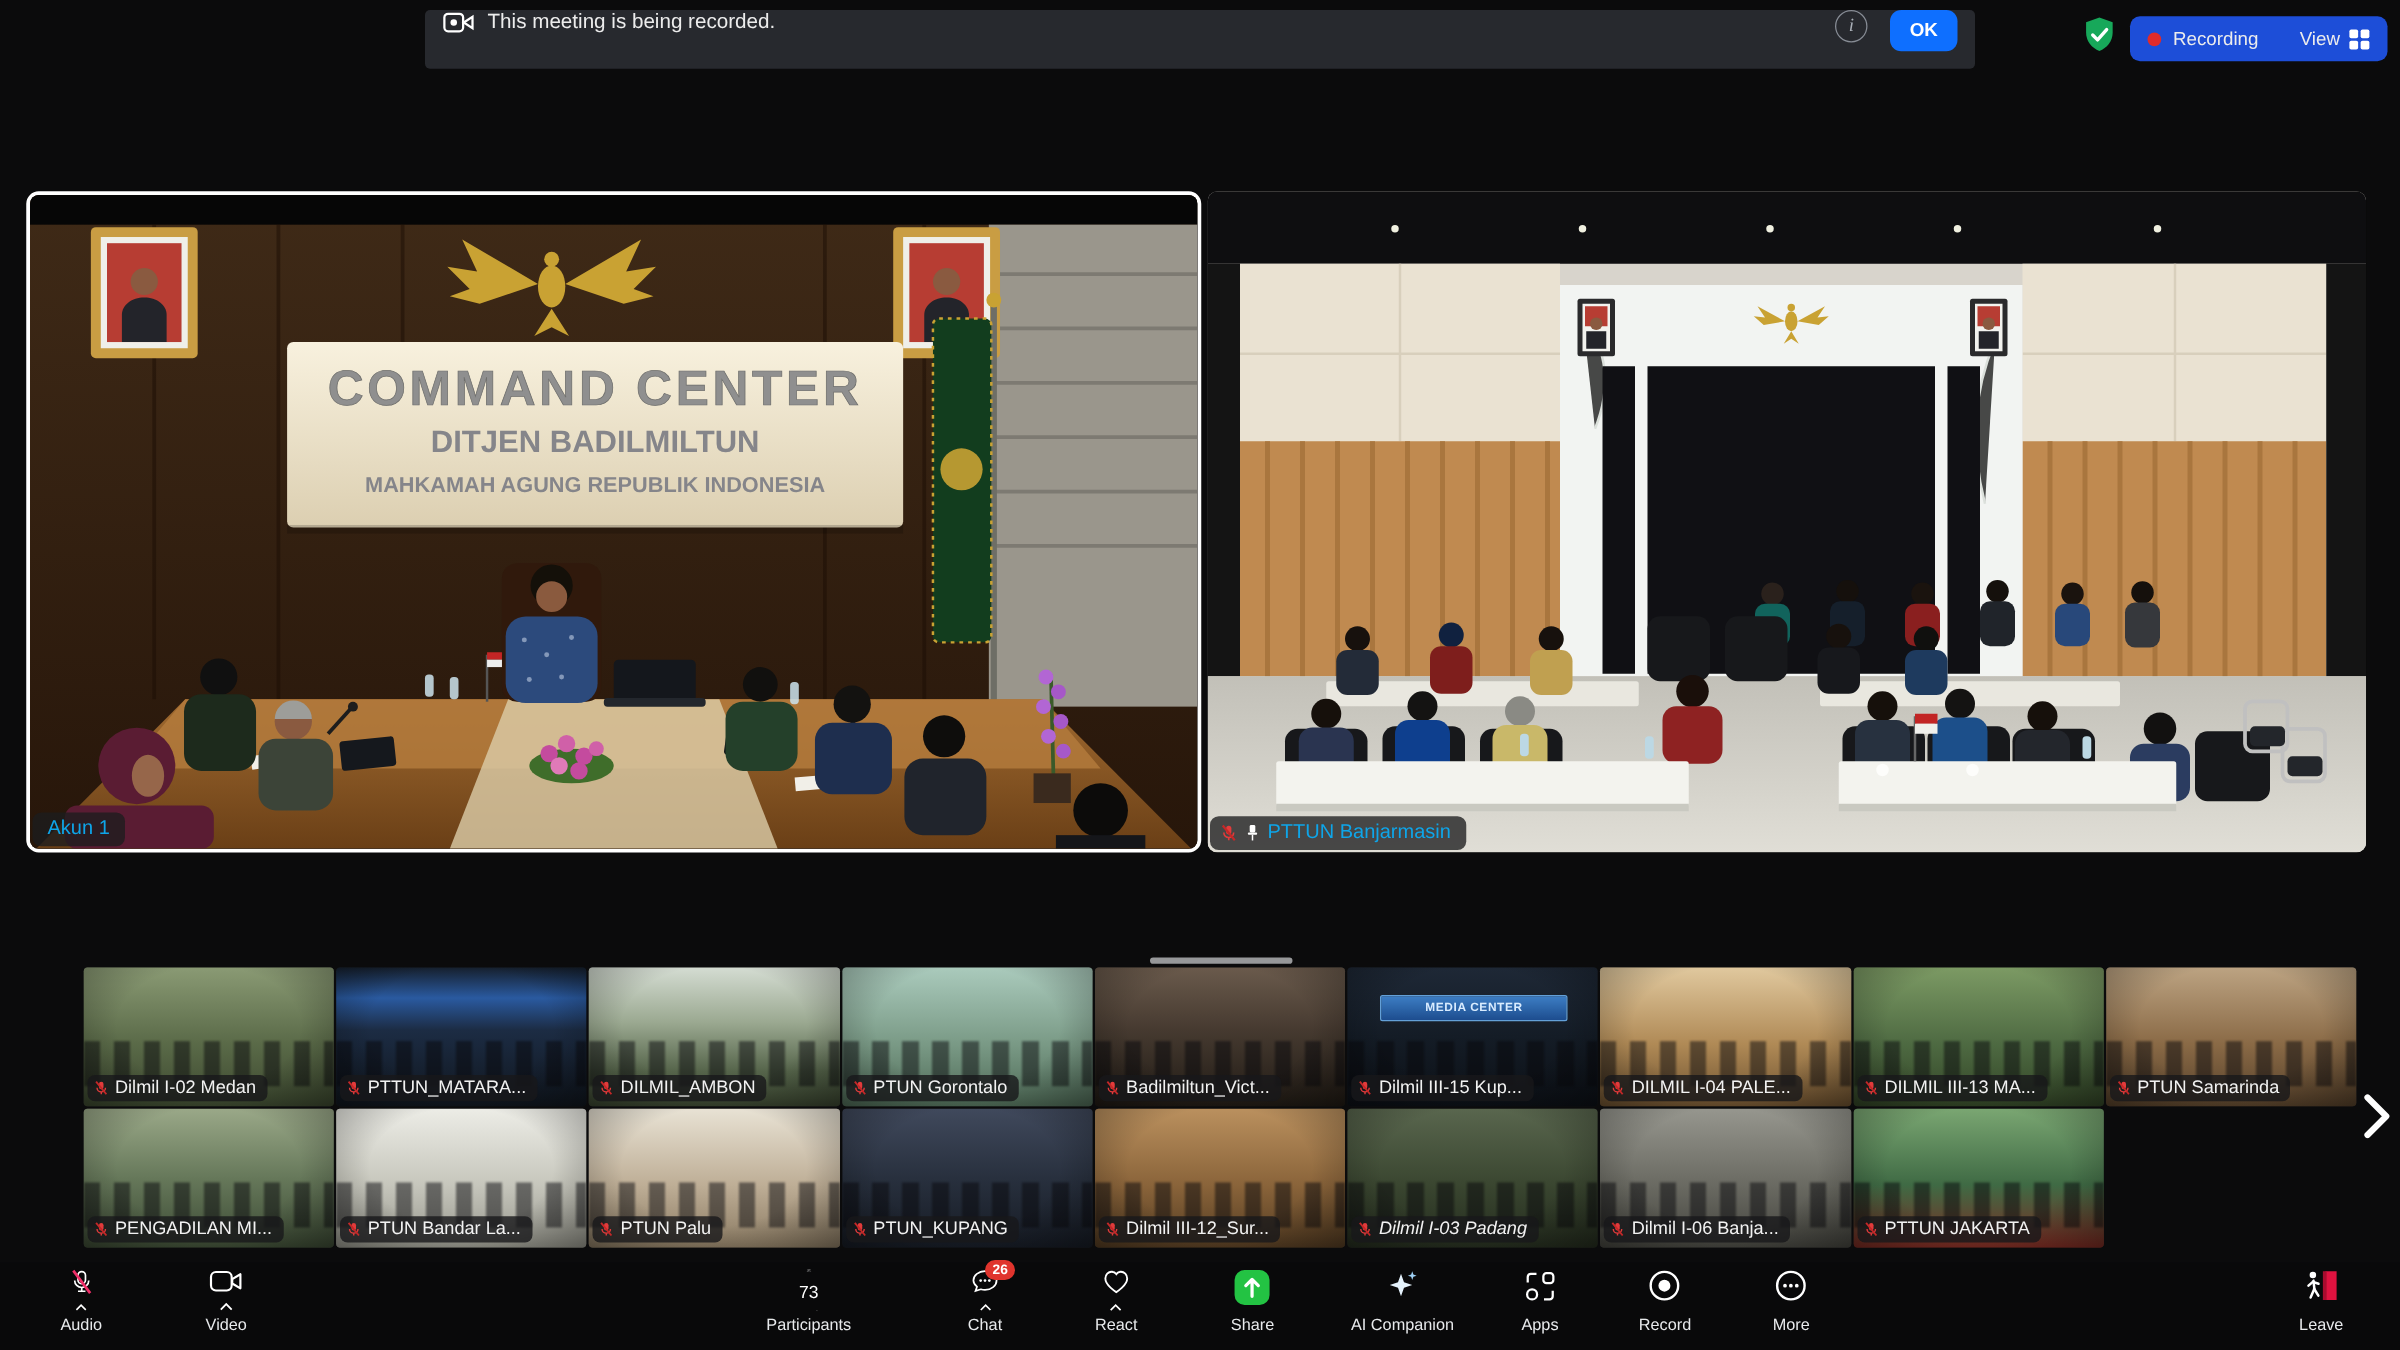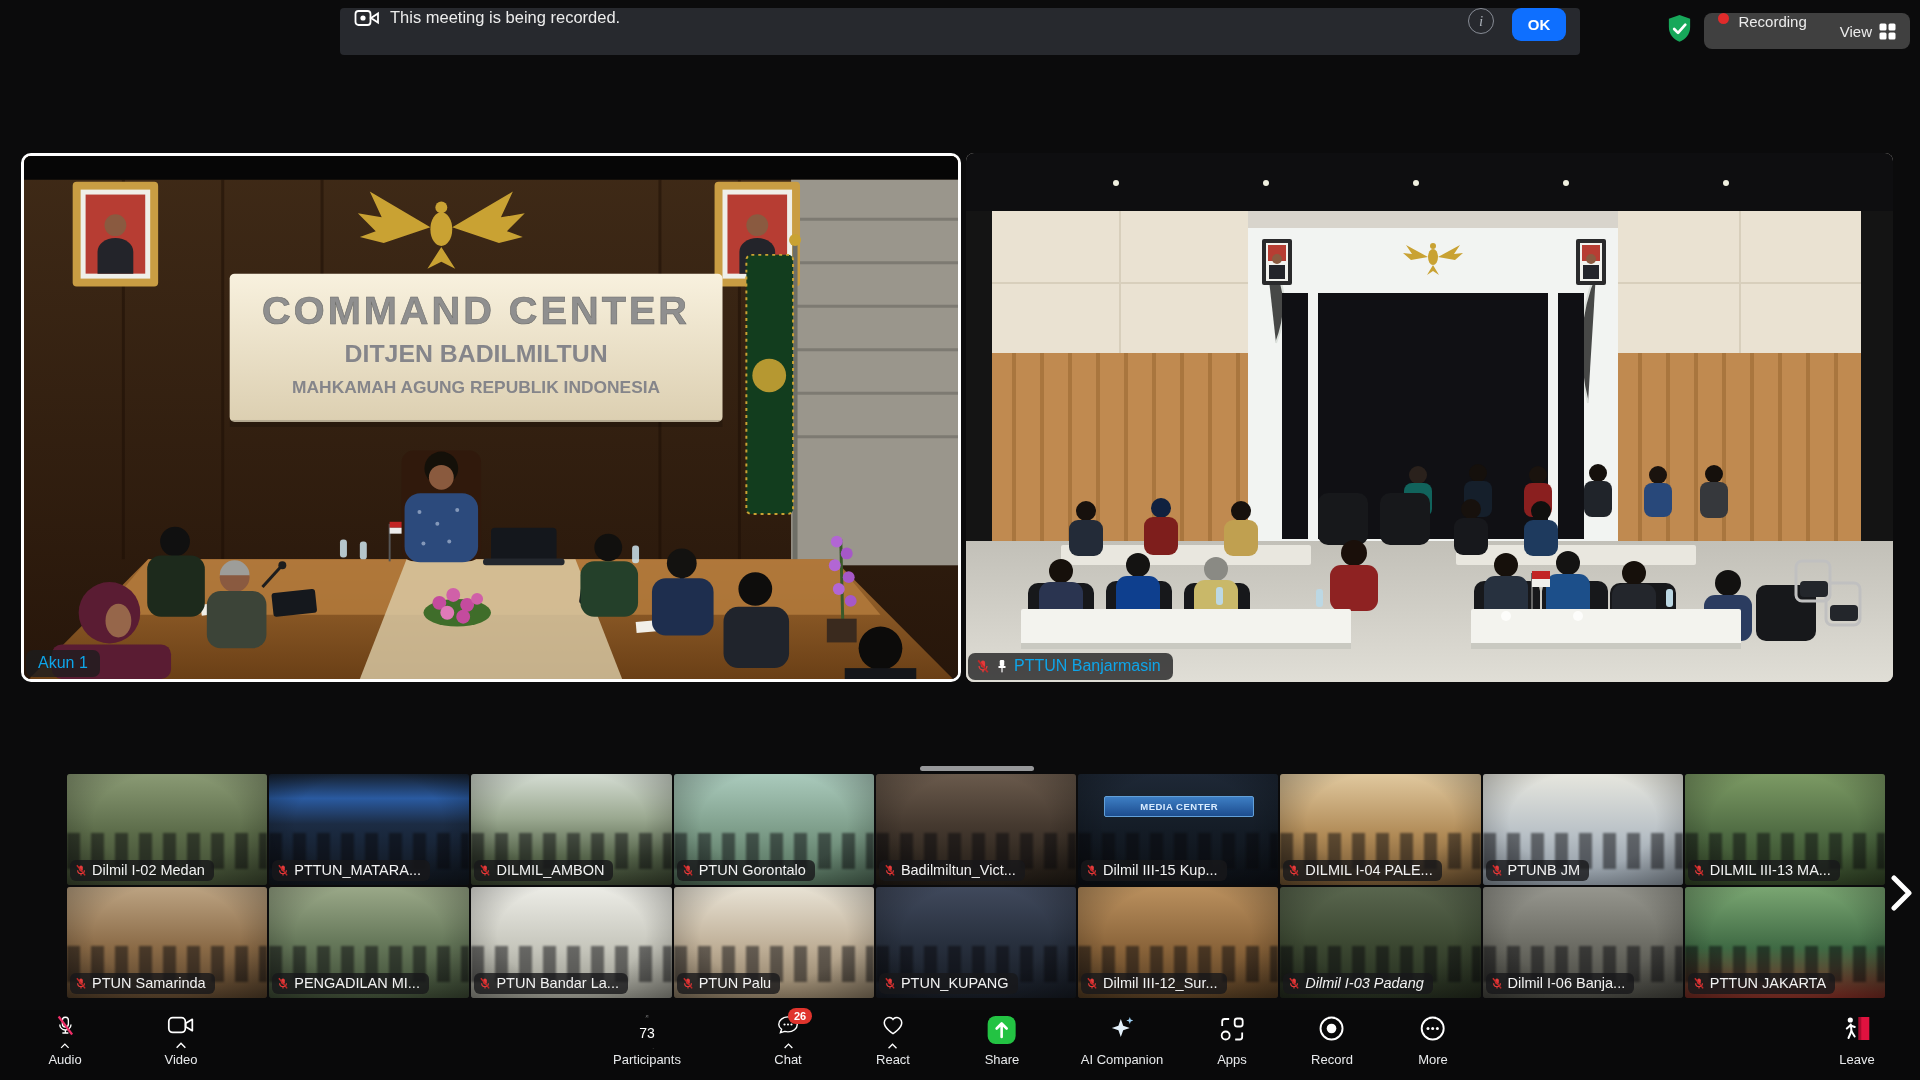--- a/index.html
+++ b/index.html
@@ -13,21 +13,21 @@
   .banner .cam{flex:0 0 auto;display:flex;align-items:center;}
   .banner-text{font-size:16.5px;color:#ececec;margin-left:10px;}
   .banner-spacer{flex:1;}
   .info-btn{width:26px;height:26px;border-radius:50%;border:1.6px solid #878c95;color:#aab0b8;display:flex;
             align-items:center;justify-content:center;font-size:15px;font-family:"Liberation Serif",serif;font-style:italic;background:transparent;}
   .ok-btn{margin-left:18px;background:#0e6fff;border:none;border-radius:9px;color:#fff;font-weight:bold;
           font-size:15px;width:54px;height:33px;cursor:pointer;}
 
   
   .statusbar{position:absolute;right:10px;top:13px;height:36px;display:flex;align-items:center;gap:10px;}
-  .status-pill{background:#404040;border-radius:8px;height:36px;display:flex;padding:0 14px;}
+  .status-pill{background:#1d4ed8;border-radius:8px;height:36px;display:flex;align-items:center;padding:0 14px;}
   .rec-dot{width:11px;height:11px;border-radius:50%;background:#e02b2b;margin-right:9px;}
   .rec-label{font-size:15px;color:#ececec;}
   .view-btn{display:flex;align-items:center;margin-left:33px;gap:7px;cursor:pointer;}
   .view-label{font-size:15px;color:#ececec;}
 
   
   .vtile{position:absolute;border-radius:8px;overflow:hidden;background:#000;box-sizing:border-box;}
   #tile-left{left:21px;top:153px;width:940px;height:529px;border:3px solid #ffffff;border-radius:10px;}
   #tile-right{left:966px;top:153px;width:927px;height:529px;}
   .scene{position:absolute;inset:0;width:100%;height:100%;display:block;}
@@ -528,31 +528,20 @@
         <div class="gtag">
           <svg width="12" height="13" viewBox="0 0 16 16">
             <rect x="5.6" y="1.2" width="4.8" height="8" rx="2.4" fill="#e23b3b"></rect>
             <path d="M3.5 7.5a4.5 4.5 0 0 0 9 0" fill="none" stroke="#e23b3b" stroke-width="1.5"></path>
             <line x1="8" y1="12" x2="8" y2="14.5" stroke="#e23b3b" stroke-width="1.5"></line>
             <line x1="2.5" y1="1" x2="13.5" y2="14.5" stroke="#c42828" stroke-width="2"></line>
           </svg>
           <span>DILMIL I-04 PALE...</span>
         </div>
       </div>
-    <div class="gtile g8">
-        <div class="gtag">
-          <svg width="12" height="13" viewBox="0 0 16 16">
-            <rect x="5.6" y="1.2" width="4.8" height="8" rx="2.4" fill="#e23b3b"></rect>
-            <path d="M3.5 7.5a4.5 4.5 0 0 0 9 0" fill="none" stroke="#e23b3b" stroke-width="1.5"></path>
-            <line x1="8" y1="12" x2="8" y2="14.5" stroke="#e23b3b" stroke-width="1.5"></line>
-            <line x1="2.5" y1="1" x2="13.5" y2="14.5" stroke="#c42828" stroke-width="2"></line>
-          </svg>
-          <span>PTUNB JM</span>
-        </div>
-      </div>
     <div class="gtile g9">
         <div class="gtag">
           <svg width="12" height="13" viewBox="0 0 16 16">
             <rect x="5.6" y="1.2" width="4.8" height="8" rx="2.4" fill="#e23b3b"></rect>
             <path d="M3.5 7.5a4.5 4.5 0 0 0 9 0" fill="none" stroke="#e23b3b" stroke-width="1.5"></path>
             <line x1="8" y1="12" x2="8" y2="14.5" stroke="#e23b3b" stroke-width="1.5"></line>
             <line x1="2.5" y1="1" x2="13.5" y2="14.5" stroke="#c42828" stroke-width="2"></line>
           </svg>
           <span>DILMIL III-13 MA...</span>
         </div>

